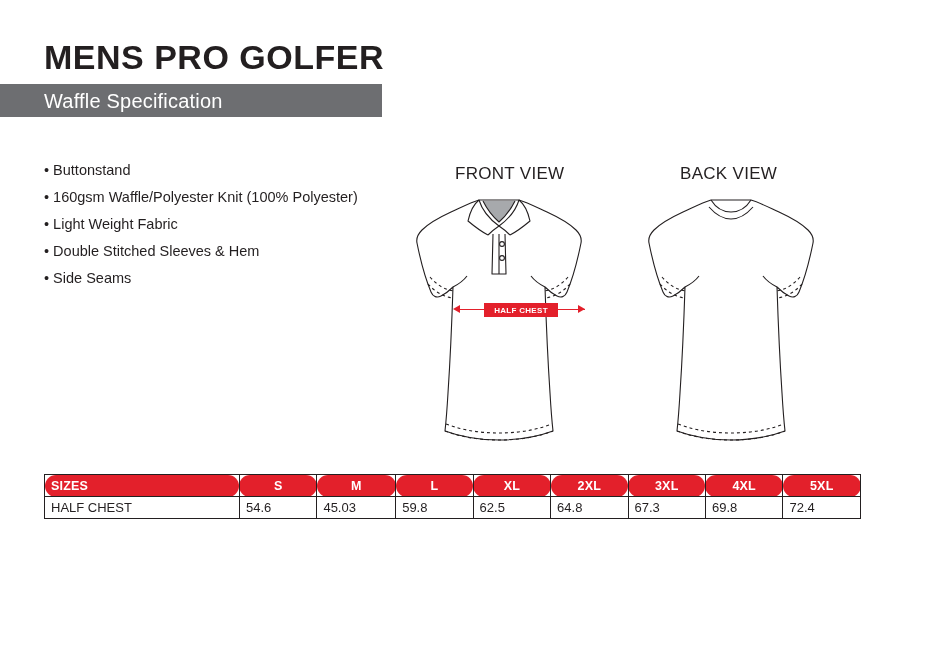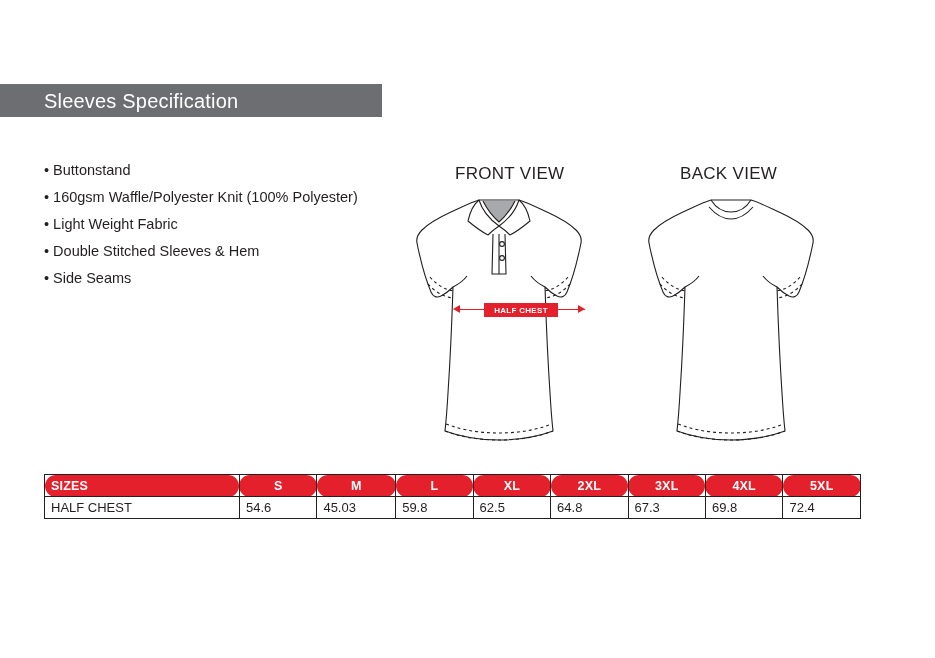--- a/index.html
+++ b/index.html
@@ -151,23 +151,24 @@
     padding-left: 6px;
   }
   .col-label { width: 212px; }
   .col-size  { width: 73px; }
 </style>
 </head>
 <body>
 
 <div class="page">
 
+  <div class="title">MENS PRO GOLFER</div>
 
   <div class="subtitle-bar"></div>
-  <div class="subtitle-text">Sleeves Specification</div>
+  <div class="subtitle-text">Waffle Specification</div>
 
   <div class="features">
     <div class="feature-item">• Buttonstand</div>
     <div class="feature-item">• 160gsm Waffle/Polyester Knit (100% Polyester)</div>
     <div class="feature-item">• Light Weight Fabric</div>
     <div class="feature-item">• Double Stitched Sleeves &amp; Hem</div>
     <div class="feature-item">• Side Seams</div>
   </div>
 
   <div class="view-label front-label">FRONT VIEW</div>

